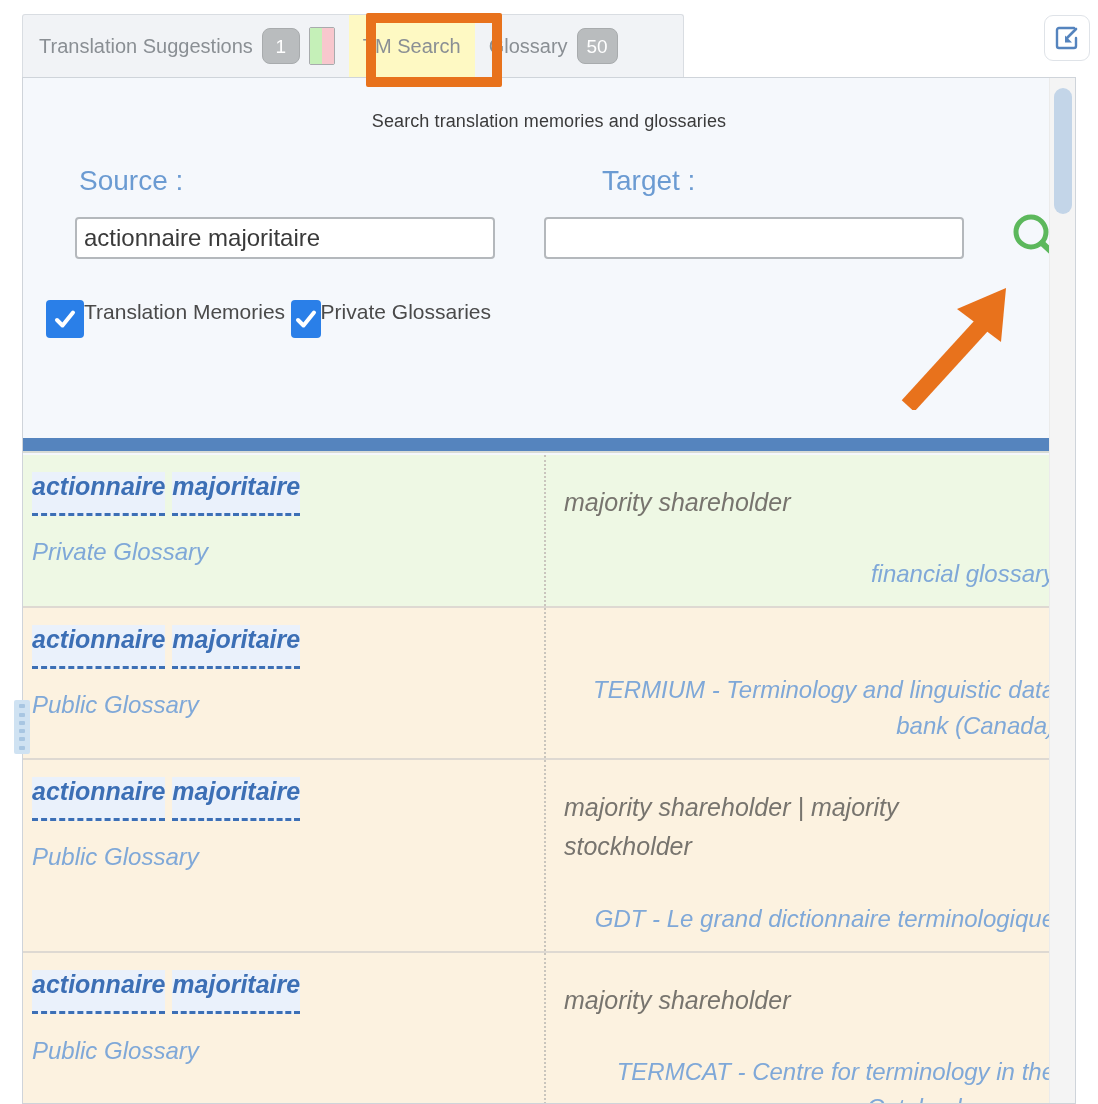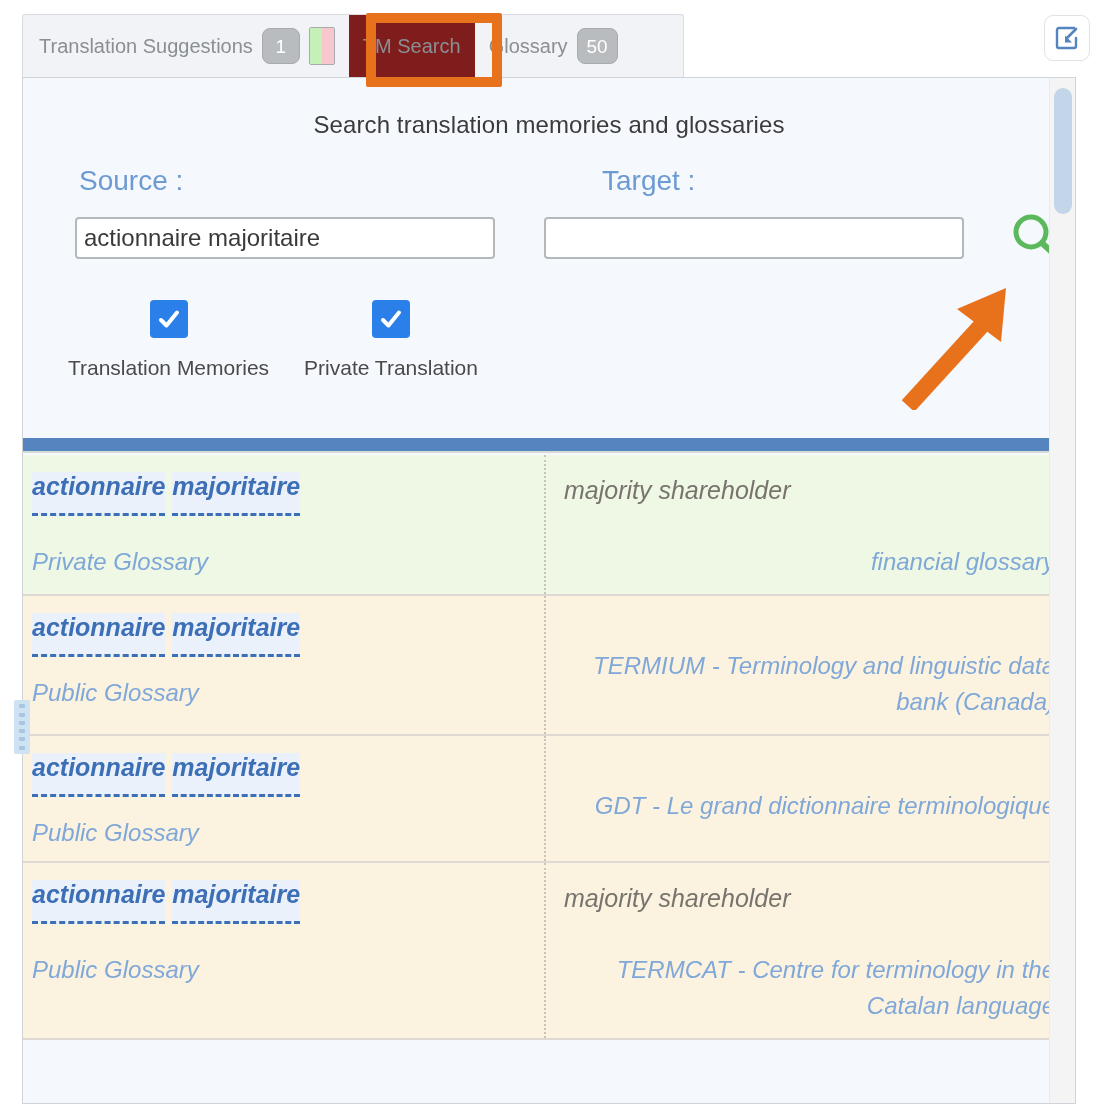--- a/index.html
+++ b/index.html
@@ -39,21 +39,21 @@
     align-items: center;
     gap: 9px;
     padding: 0 14px;
     font-size: 20px;
     color: #8a8f94;
     white-space: nowrap;
     cursor: pointer;
     position: relative;
   }
   .tab.active {
-    background: #7f1d1d;
+    background: #fef9c3;
   }
   .tab.first { padding-left: 16px; justify-content: flex-end; }
 
   .badge {
     display: inline-flex;
     align-items: center;
     justify-content: center;
     min-width: 38px;
     height: 36px;
     padding: 0 9px;
@@ -120,21 +120,21 @@
 
   
   #searchform {
     position: relative;
     height: 360px;
     background: #f5f8fc;
   }
 
   #form-title {
     text-align: center;
-    font-size: 24px;
+    font-size: 18px;
     color: #3b3b3b;
     padding-top: 33px;
     letter-spacing: 0.1px;
   }
 
   .field-label {
     position: absolute;
     font-size: 28px;
     color: #6b9bd2;
     font-weight: 400;
@@ -172,22 +172,21 @@
     position: absolute;
     top: 222px;
     left: 0;
     width: 100%;
     display: flex;
     align-items: flex-start;
     padding-left: 23px;
   }
   .check-item {
     display: flex;
-    flex-direction: column;
-    align-items: center;
+    flex-direction: row;
     cursor: pointer;
   }
   #check-tm { width: 245px; }
   #check-priv { width: 200px; }
   #check-pub { width: 200px; }
 
   .checkbox {
     width: 38px;
     height: 38px;
     background: #2a7fe8;
@@ -233,21 +232,21 @@
   .result-row.cream { background: #fcf2e0; }
 
   .col-source {
     width: 523px;
     padding: 16px 14px 14px 9px;
     border-right: 2px dotted #c9c5bd;
     position: relative;
   }
   .col-target {
     flex: 1;
-    padding: 16px 14px 14px 18px;
+    padding: 28px 14px 14px 18px;
     position: relative;
   }
 
   .term {
     display: inline;
     font-size: 25px;
     font-style: italic;
     font-weight: bold;
     color: #3c6fb5;
     line-height: 1.25;
@@ -263,21 +262,21 @@
     font-style: italic;
     color: #77746e;
     line-height: 1.55;
     max-width: 400px;
   }
 
   .src-type {
     font-size: 24px;
     font-style: italic;
     color: #7fa8d8;
-    margin-top: 46px;
+    margin-top: 36px;
   }
   .tgt-origin {
     font-size: 24px;
     font-style: italic;
     color: #7fa8d8;
     text-align: right;
     line-height: 1.5;
     margin-top: 34px;
   }
   .row-tall .src-type,
@@ -405,21 +404,21 @@
           </span>
           <span class="check-label">Translation Memories</span>
         </div>
 
         <div class="check-item" id="check-priv">
           <span class="checkbox">
             <svg width="24" height="24" viewBox="0 0 24 24">
               <path d="M4 13 L9.5 18.5 L20 5.5" fill="none" stroke="#ffffff" stroke-width="4" stroke-linecap="round" stroke-linejoin="round"></path>
             </svg>
           </span>
-          <span class="check-label">Private Translation</span>
+          <span class="check-label">Private Glossaries</span>
         </div>
 
 
       </div>
     </div>
 
     <div id="divider"></div>
 
     <div id="results">
 
@@ -449,20 +448,21 @@
       </div>
 
       <div class="result-row cream row-tall">
         <div class="col-source">
           <div>
             <span class="term"><span class="w">actionnaire</span> <span class="w">majoritaire</span></span>
           </div>
           <div class="src-type">Public Glossary</div>
         </div>
         <div class="col-target">
+          <div class="target-text">majority shareholder | majority stockholder</div>
           <div class="tgt-origin">GDT - Le grand dictionnaire terminologique</div>
         </div>
       </div>
 
       <div class="result-row cream">
         <div class="col-source">
           <div>
             <span class="term"><span class="w">actionnaire</span> <span class="w">majoritaire</span></span>
           </div>
           <div class="src-type">Public Glossary</div>

